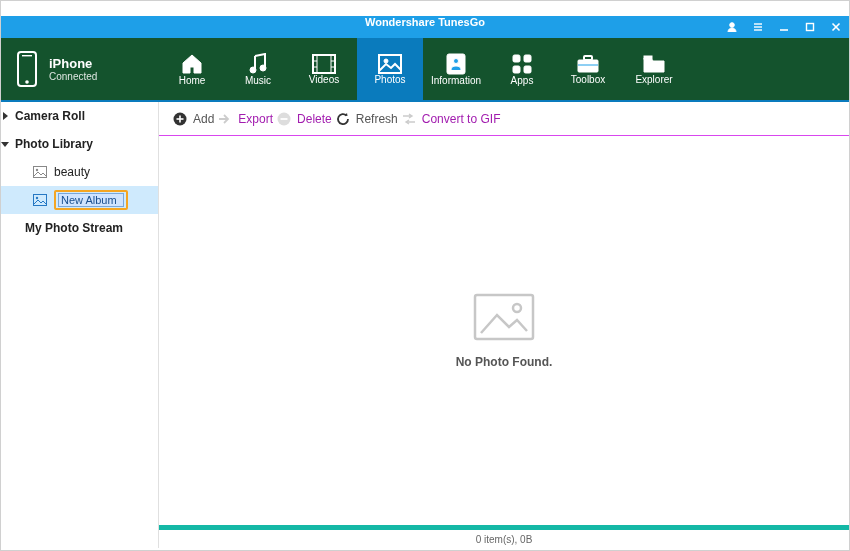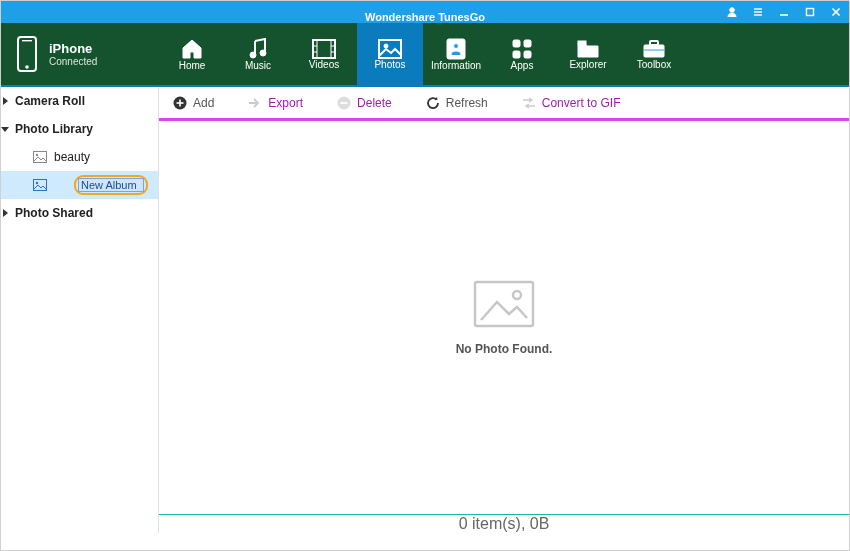--- a/index.html
+++ b/index.html
@@ -1,19 +1,19 @@
 <!DOCTYPE html>
 <html><head>
 <meta charset="utf-8">
 <style>
 * { margin:0; padding:0; box-sizing:border-box; font-family: "Segoe UI", Arial, sans-serif; }
 body { width:850px; height:551px; background:#fff; border:1px solid #d0d0d0; overflow:hidden; }
 
 
-.titlebar { height:22px; background:#1e9fe8; color:#fff; display:flex; align-items:flex-end; justify-content:center; position:relative; font-size:11px; font-weight:bold; }
+.titlebar { height:22px; background:#1e9fe8; color:#fff; display:flex; align-items:flex-start; justify-content:center; position:relative; font-size:11px; font-weight:bold;margin-top:15px; }
 .titlebar .winctrl { position:absolute; right:0; top:0; height:22px; display:flex; }
 .titlebar .winbtn { width:26px; height:22px; display:flex; align-items:center; justify-content:center; cursor:pointer; }
 .titlebar .winbtn svg { stroke:#fff; fill:none; }
 
 
 .topnav { height:62px; background:#14532d; display:flex; }
 .devicebox { width:158px; display:flex; align-items:center; padding:0 14px; }
 .devicebox .phone-icon { width:24px; height:36px; }
 .devicebox .text { margin-left:10px; color:#fff; }
 .devicebox .name { font-size:13px; font-weight:bold; }
@@ -28,35 +28,35 @@
 
 
 .body { display:flex; height:446px; }
 .sidebar { width:158px; border-right:1px solid #e0e0e0; font-size:12px; color:#222; }
 .siditem { height:28px; display:flex; align-items:center; cursor:pointer; }
 .siditem.bold { font-weight:bold; }
 .siditem .tri { width:8px; margin-right:6px; display:inline-flex; justify-content:center; }
 .siditem.child { padding-left:32px; font-weight:normal; }
 .siditem.child .pic { width:14px; height:12px; margin-right:7px; }
 .siditem.selected { background:#cfeafd; }
-.siditem .editwrap { border:2px solid #f5a623; border-radius:9px; padding:1px 2px; display:inline-flex;margin-left:20px; }
+.siditem .editwrap { border:2px solid #f5a623; border-radius:2px; padding:1px 2px; display:inline-flex; }
 .siditem .editwrap input { border:1px solid #7aa7d9; background:#cfe4ff; width:66px; height:14px; font-size:11px; color:#1a4f8f; padding:0 2px; outline:none; }
 
 
 .main { flex:1; display:flex; flex-direction:column; }
-.toolbar { height:34px; border-bottom:3px solid #d946ef; display:flex; align-items:center; padding-left:14px; gap:34px; font-size:12px; }
+.toolbar { height:34px; border-bottom:1px solid #d946ef; display:flex; align-items:center; padding-left:14px; gap:4px; font-size:12px; }
 .tbtn { display:flex; align-items:center; gap:6px; cursor:pointer; color:#555; }
 .tbtn.disabled { color:#a21caf; cursor:default; }
 .tbtn svg { }
 
-.content { flex:1; border-bottom:1px solid #14b8a6; display:flex; flex-direction:column; align-items:center; justify-content:center; color:#555; }
+.content { flex:1; border-bottom:5px solid #14b8a6; display:flex; flex-direction:column; align-items:center; justify-content:center; color:#555; }
 .placeholder-img { width:62px; height:48px; margin-bottom:14px; }
 .nophoto { font-size:12px; font-weight:bold; color:#555; }
 
-.status { height:18px; display:flex; align-items:center; justify-content:center; font-size:16px; color:#666; }
+.status { height:18px; display:flex; align-items:center; justify-content:center; font-size:10px; color:#666; }
 </style>
 </head>
 <body>
 
 <div class="titlebar">
   <span>Wondershare TunesGo</span>
   <div class="winctrl">
     <div class="winbtn">
       <svg width="12" height="12" viewBox="0 0 12 12">
           <circle cx="6" cy="4" r="2.3" fill="#fff"></circle>
@@ -149,32 +149,32 @@
       <svg width="22" height="22" viewBox="0 0 22 22">
           <rect x="2" y="2" width="7" height="7" rx="1.5" fill="#fff"></rect>
           <rect x="13" y="2" width="7" height="7" rx="1.5" fill="#fff"></rect>
           <rect x="2" y="13" width="7" height="7" rx="1.5" fill="#fff"></rect>
           <rect x="13" y="13" width="7" height="7" rx="1.5" fill="#fff"></rect>
         </svg>
       <span>Apps</span>
     </div>
     <div class="tab">
       <svg width="24" height="20" viewBox="0 0 24 20">
-          <path d="M2 4 H9 L11 7 H22 V18 H2 Z" fill="#fff"></path>
-          <rect x="2" y="2" width="8" height="3" fill="#fff"></rect>
-        </svg>
-      <span>Explorer</span>
-    </div>
-    <div class="tab">
-      <svg width="24" height="20" viewBox="0 0 24 20">
           <rect x="2" y="6" width="20" height="12" rx="1" fill="#fff"></rect>
           <rect x="8" y="2" width="8" height="4" rx="1" fill="none" stroke="#fff" stroke-width="2"></rect>
           <line x1="2" y1="11" x2="22" y2="11" stroke="#1e9fe8" stroke-width="1"></line>
         </svg>
       <span>Toolbox</span>
+    </div>
+    <div class="tab">
+      <svg width="24" height="20" viewBox="0 0 24 20">
+          <path d="M2 4 H9 L11 7 H22 V18 H2 Z" fill="#fff"></path>
+          <rect x="2" y="2" width="8" height="3" fill="#fff"></rect>
+        </svg>
+      <span>Explorer</span>
     </div>
   </div>
 </div>
 <div class="divider"></div>
 
 <div class="body">
   <div class="sidebar">
 
     <div class="siditem bold">
       <span class="tri">
@@ -207,29 +207,24 @@
       <svg class="pic" viewBox="0 0 14 12">
           <rect x="0.5" y="0.5" width="13" height="11" fill="none" stroke="#2678c4"></rect>
           <circle cx="4" cy="4" r="1.2" fill="#2678c4"></circle>
           <path d="M1 10 L5 6 L8 9 L10 7 L13 10" fill="none" stroke="#2678c4"></path>
         </svg>
       <span class="editwrap">
         <input type="text" value="New Album" style="">
       </span>
     </div>
 
-
-    <div class="siditem bold">
-      <span class="tri">
-        <svg width="7" height="8" viewBox="0 0 7 8">
-            <path d="M1 0 L6 4 L1 8 Z" fill="#333"></path>
-          </svg>
-      </span>
-      <span>Photo Shared</span>
-    </div>
+    <div class="siditem bold" style="padding-left:24px">
+      <span>My Photo Stream</span>
+    </div>
+
 
   </div>
 
   <div class="main">
     <div class="toolbar">
       <div class="tbtn">
         <svg width="14" height="14" viewBox="0 0 14 14">
             <circle cx="7" cy="7" r="6.5" fill="#333"></circle>
             <line x1="7" y1="3.5" x2="7" y2="10.5" stroke="#fff" stroke-width="1.6"></line>
             <line x1="3.5" y1="7" x2="10.5" y2="7" stroke="#fff" stroke-width="1.6"></line>

